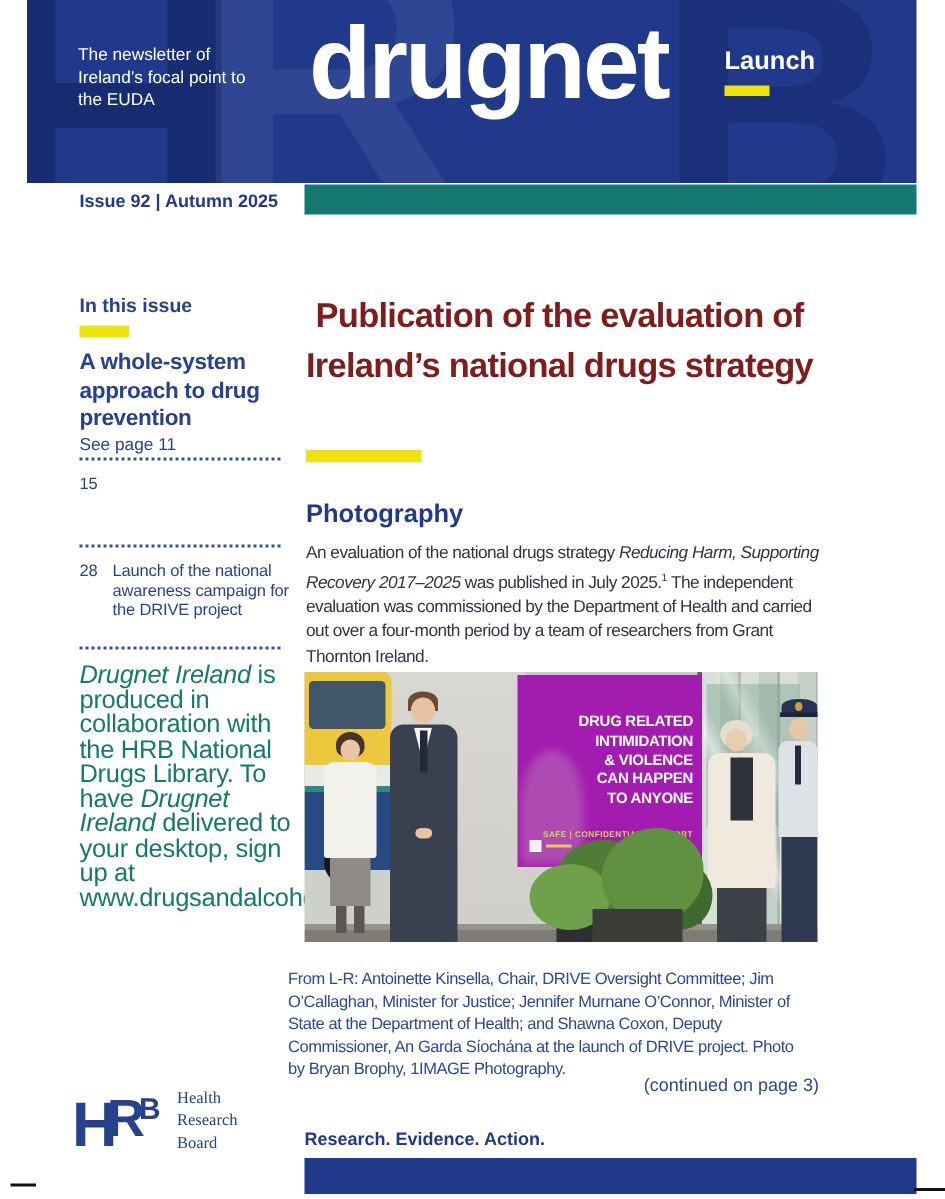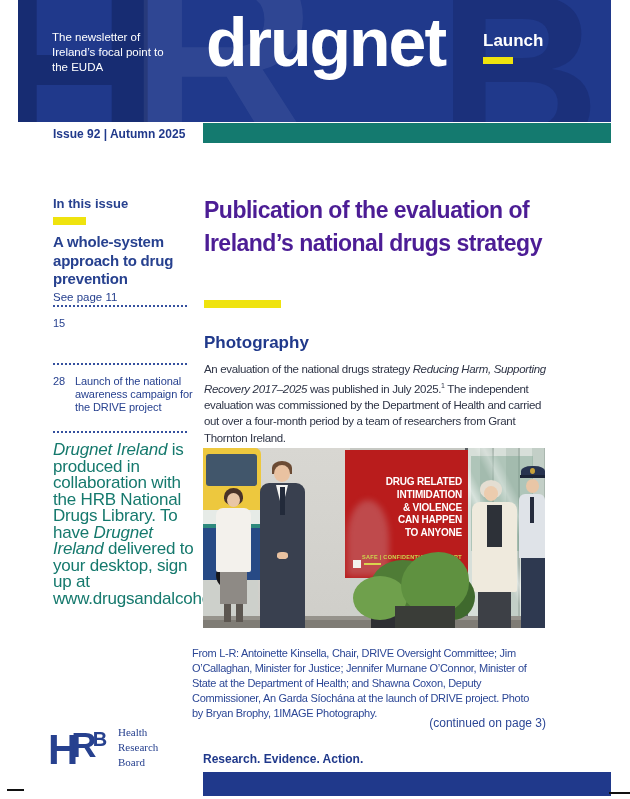--- a/index.html
+++ b/index.html
@@ -33,21 +33,21 @@
   .sb-see{left:53px;top:291px;font-size:11.5px;}
   .sb-dot{left:53px;width:134px;height:0;border-bottom:2px dotted #35509e;}
   .sb-d1{top:305px;} .sb-d2{top:363px;} .sb-d3{top:431px;}
   .sb-item{left:53px;width:140px;display:flex;font-size:11px;line-height:13px;letter-spacing:-0.1px;}
   .sb-i1{top:317px;} .sb-i2{top:375px;}
   .sb-item .num{width:22px;flex:none;}
   .sb-note{left:53px;top:442px;width:142px;color:#15796d;font-size:17px;line-height:16.5px;letter-spacing:-0.2px;}
   .sb-note .it{font-style:italic;}
 
   
-  .art-title{left:204px;top:194px;width:338px;color:#4c1d95;font-size:23px;line-height:33px;font-weight:bold;letter-spacing:-0.5px;margin:0;}
+  .art-title{left:204px;top:194px;width:338px;color:#7f1d1d;font-size:23px;line-height:33px;font-weight:bold;letter-spacing:-0.5px;margin:0;text-align:center;}
   .art-rule{left:204px;top:300px;width:77px;height:8px;background:#efe30e;}
   .art-h2{left:204px;top:333px;color:#20398b;font-size:17px;font-weight:bold;margin:0;}
   .art-p{left:204px;top:361px;width:342px;color:#2e3446;font-size:11.5px;line-height:16.5px;letter-spacing:-0.35px;}
   .art-p .it{font-style:italic;}
   .art-p sup{font-size:7px;}
 
   
   .photo{left:203px;top:448px;width:342px;height:180px;background:#cdd0cb;overflow:hidden;}
   .ph{position:absolute;}
   .ph-bgtop{left:0;top:0;width:342px;height:60px;background:#c6c8c3;}
@@ -64,21 +64,21 @@
   
   .bus-body{left:0;top:0;width:58px;height:132px;background:#edc83e;border-radius:0 6px 0 0;}
   .bus-window{left:3px;top:6px;width:51px;height:32px;background:#41566b;border-radius:3px;}
   .bus-band{left:0;top:62px;width:58px;height:16px;background:#e6ebe7;}
   .bus-teal{left:0;top:76px;width:58px;height:4px;background:#2e8a7d;}
   .bus-skirt{left:0;top:80px;width:58px;height:52px;background:#274a85;}
   .bus-wheel{left:13px;top:112px;width:30px;height:30px;background:#17171a;border-radius:50%;}
   .bus-hub{left:23px;top:122px;width:10px;height:10px;background:#6a6a6f;border-radius:50%;}
   
   .poster-base{left:168px;top:128px;width:80px;height:52px;background:#2e2f33;}
-  .poster{left:142px;top:2px;width:123px;height:128px;background:#b91c1c;overflow:hidden;}
+  .poster{left:142px;top:2px;width:123px;height:128px;background:#a21caf;overflow:hidden;}
   .poster-figure{left:2px;top:50px;width:42px;height:76px;background:rgba(205,182,188,0.30);border-radius:50% 50% 0 0;filter:blur(3px);}
   .poster-text{position:absolute;left:0;top:26px;width:117px;text-align:right;}
   .poster-text span{display:block;color:#ffffff;font-size:10px;line-height:12.8px;font-weight:bold;letter-spacing:-0.2px;}
   .poster-tag{position:absolute;left:0;top:104px;width:117px;text-align:right;color:#ccd74e;font-size:5.5px;font-weight:bold;letter-spacing:0.3px;}
   .poster-qr{left:8px;top:110px;width:8px;height:8px;background:#f2f2ee;}
   .poster-qrline{left:19px;top:113px;width:17px;height:2px;background:#d9d44e;}
   
   .p-hair1{left:21px;top:40px;width:19px;height:17px;background:#4a3328;border-radius:50% 50% 40% 40%;}
   .p-face1{left:24px;top:45px;width:13px;height:14px;background:#e9c6a6;border-radius:50%;}
   .p-jack1{left:13px;top:60px;width:35px;height:64px;background:#f3f1ec;border-radius:7px 7px 2px 2px;}

